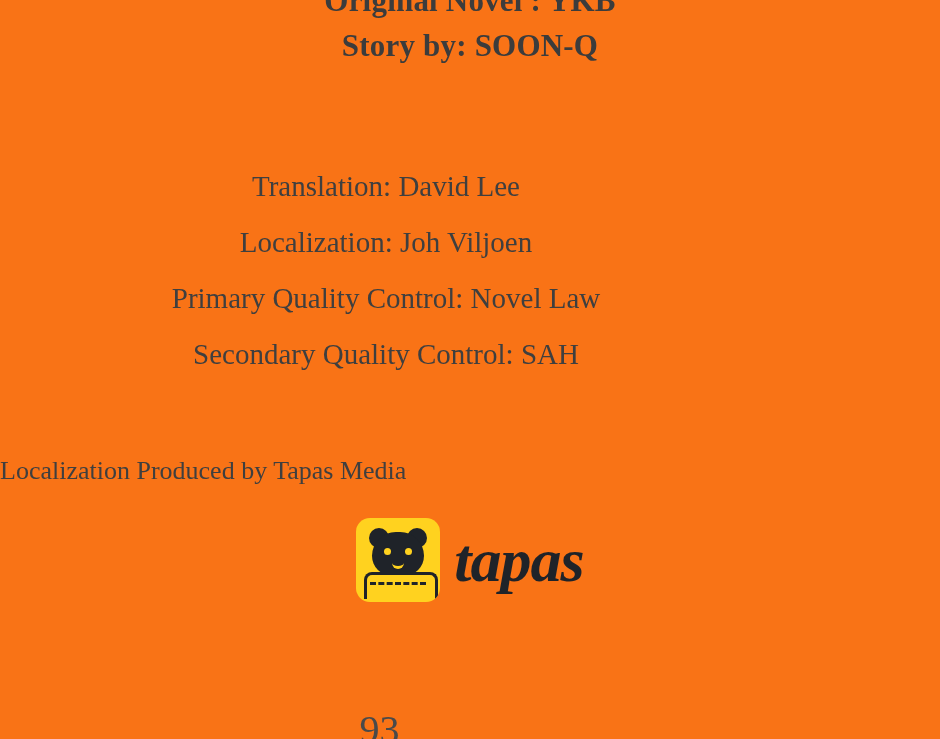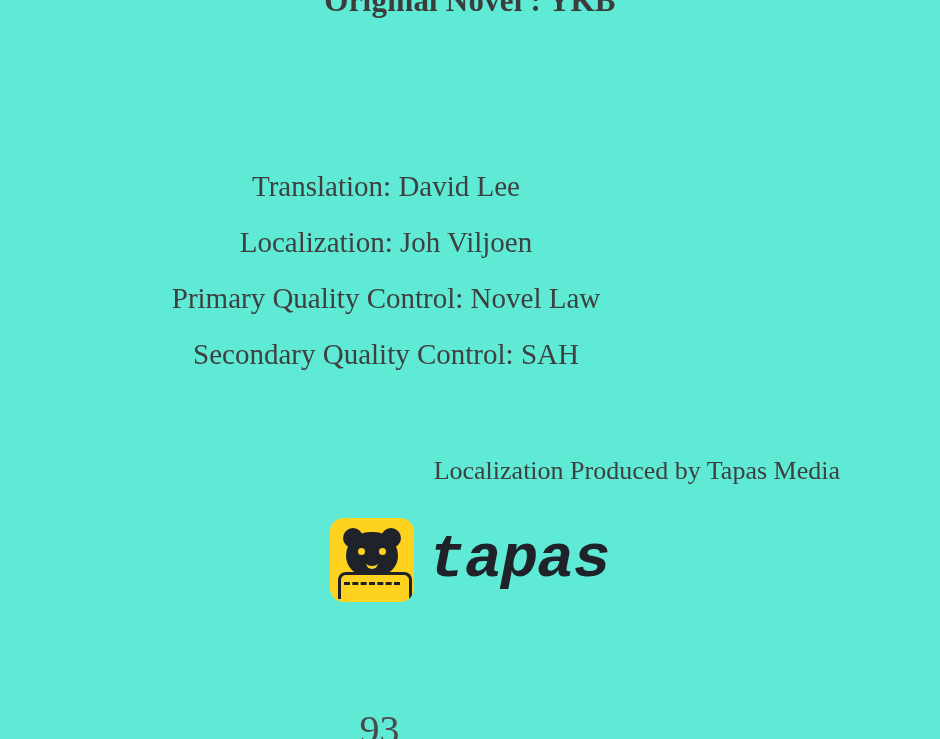--- a/index.html
+++ b/index.html
@@ -11,21 +11,21 @@
     width: 940px;
     height: 739px;
     overflow: hidden;
     font-family: "Liberation Serif", serif;
     color: #3a3a3a;
   }
   .page {
     position: relative;
     width: 940px;
     height: 739px;
-    background: #5eead4;
+    background: #f97316;
   }
 
   
   .credits-bold {
     position: absolute;
     left: 0;
     top: -22px;
     width: 940px;
     text-align: center;
   }
@@ -55,21 +55,21 @@
     color: #3f3f3f;
     white-space: nowrap;
   }
 
   
   .localization {
     position: absolute;
     left: 0;
     top: 452px;
     width: 840px;
-    text-align: right;
+    text-align: left;
     font-family: "Liberation Serif", serif;
     font-size: 26px;
     line-height: 38px;
     color: #3f3f3f;
     white-space: nowrap;
   }
 
   
   .logo-wrap {
     position: absolute;
@@ -145,21 +145,21 @@
   }
   .logo-mark .stitch {
     position: absolute;
     left: 14px;
     top: 64px;
     width: 56px;
     height: 0;
     border-top: 3px dashed #1f2329;
   }
   .logo-word {
-    font-family: Liberation Mono, monospace;
+    font-family: Liberation Serif, serif;
     font-style: italic;
     font-weight: bold;
     font-size: 62px;
     line-height: 62px;
     color: #1f2329;
     letter-spacing: -1px;
     white-space: nowrap;
   }
 
   
@@ -176,20 +176,21 @@
     height: 33px;
   }
 </style>
 </head>
 <body>
 
 <div class="page">
 
   <div class="credits-bold">
     <div class="line">Original Novel : YKB</div>
+    <div class="line">Story by: SOON-Q</div>
   </div>
 
   <div class="staff">
     <div class="line">Translation: David Lee</div>
     <div class="line">Localization: Joh Viljoen</div>
     <div class="line">Primary Quality Control: Novel Law</div>
     <div class="line">Secondary Quality Control: SAH</div>
   </div>
 
   <div class="localization">Localization Produced by Tapas Media</div>

